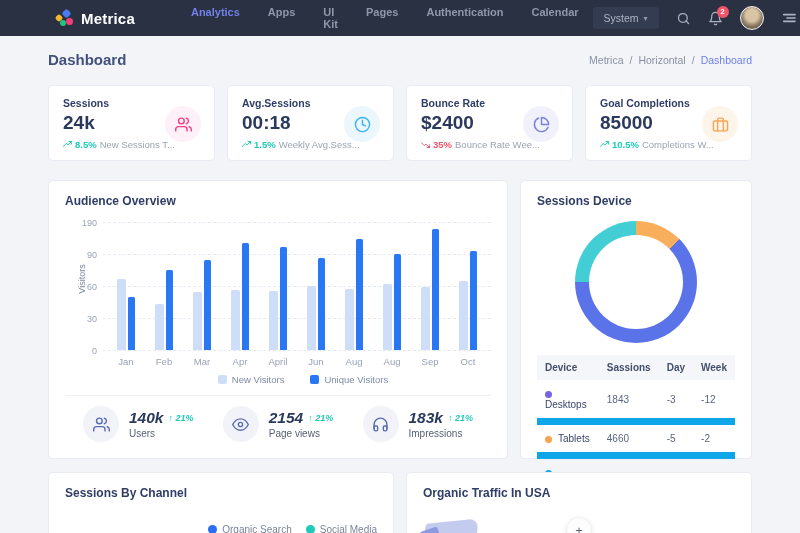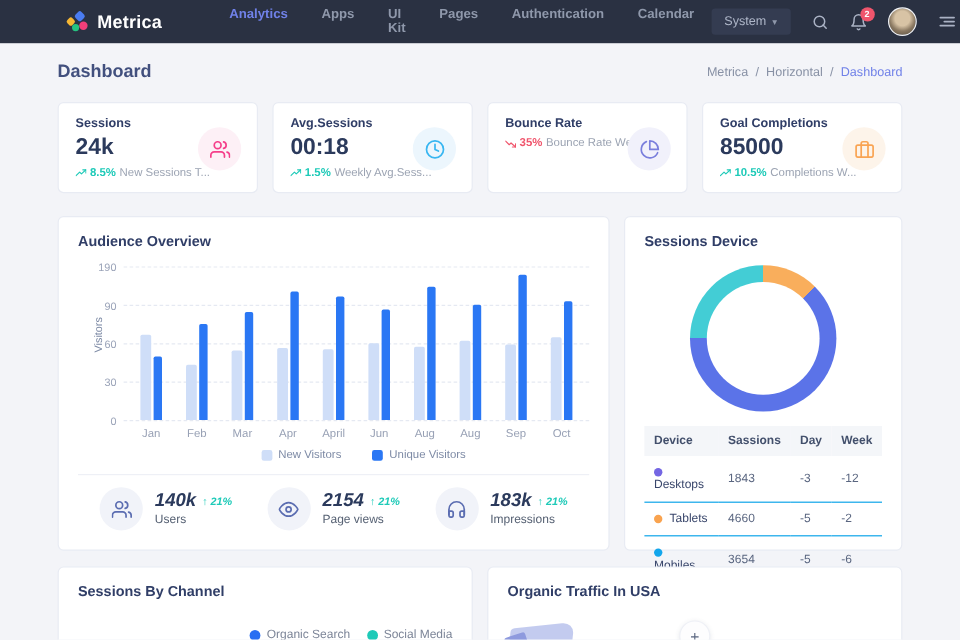--- a/index.html
+++ b/index.html
@@ -84,21 +84,21 @@
   .fstat-label { font-size:10px; color:#566173; margin-top:1px; }
   
   .donut-wrap { display:flex; justify-content:center; margin:13px 0 12px; }
   .donut { width:122px; height:122px; border-radius:50%; position:relative; }
   .donut .hole { position:absolute; left:14px; top:14px; width:94px; height:94px;
     border-radius:50%; background:#fff; }
   
   table.device { width:100%; border-collapse:collapse; font-size:10px; }
   table.device th { background:#f4f6f9; color:#43506c; text-align:left; font-size:10px;
     padding:7px 8px; font-weight:bold; }
-  table.device td { padding:8px 8px; color:#5a6680; border-bottom:1px solid #0ea5e9; }
+  table.device td { padding:8px 8px; color:#5a6680; border-bottom:7px solid #0ea5e9; }
   table.device tr:last-child td { border-bottom:none; }
   .dev-dot { display:inline-block; width:7px; height:7px; border-radius:50%;
     margin-right:6px; vertical-align:middle; }
   .dev-name { color:#39466b; }
   
   .bottom-row { display:flex; gap:12px; }
   .bottom-row .card { flex:1; height:180px; padding:13px 16px; position:relative; }
   .channel-legend { display:flex; justify-content:flex-end; gap:14px; margin-top:24px; }
   .channel-legend .li { display:flex; align-items:center; gap:5px; font-size:10px;
     color:#7c8598; cursor:pointer; }
@@ -220,20 +220,21 @@
         </div>
         <div class="stat-icon" style="background:#ecf6fd;color:#38b6f1">
           <svg width="17" height="17" viewBox="0 0 24 24" fill="none" stroke="currentColor" stroke-width="2" stroke-linecap="round" stroke-linejoin="round">
             <circle cx="12" cy="12" r="10"></circle>
             <polyline points="12 6 12 12 16 14"></polyline>
           </svg>
         </div>
       </div>
       <div class="card stat-card">
         <div class="stat-title">Bounce Rate</div>
+        <div class="stat-value">$2400</div>
         <div class="stat-foot">
           <span style="color:#f0556c">
             <svg width="9" height="9" viewBox="0 0 24 24" fill="none" stroke="currentColor" stroke-width="2.6" stroke-linecap="round" stroke-linejoin="round">
               <polyline points="1 7 9 15 13 11 23 20"></polyline>
               <polyline points="16 20 23 20 23 13"></polyline>
             </svg>
           </span>
           <span class="pct" style="color:#f0556c">35%</span>
           <span>Bounce Rate Wee...</span>
         </div>

